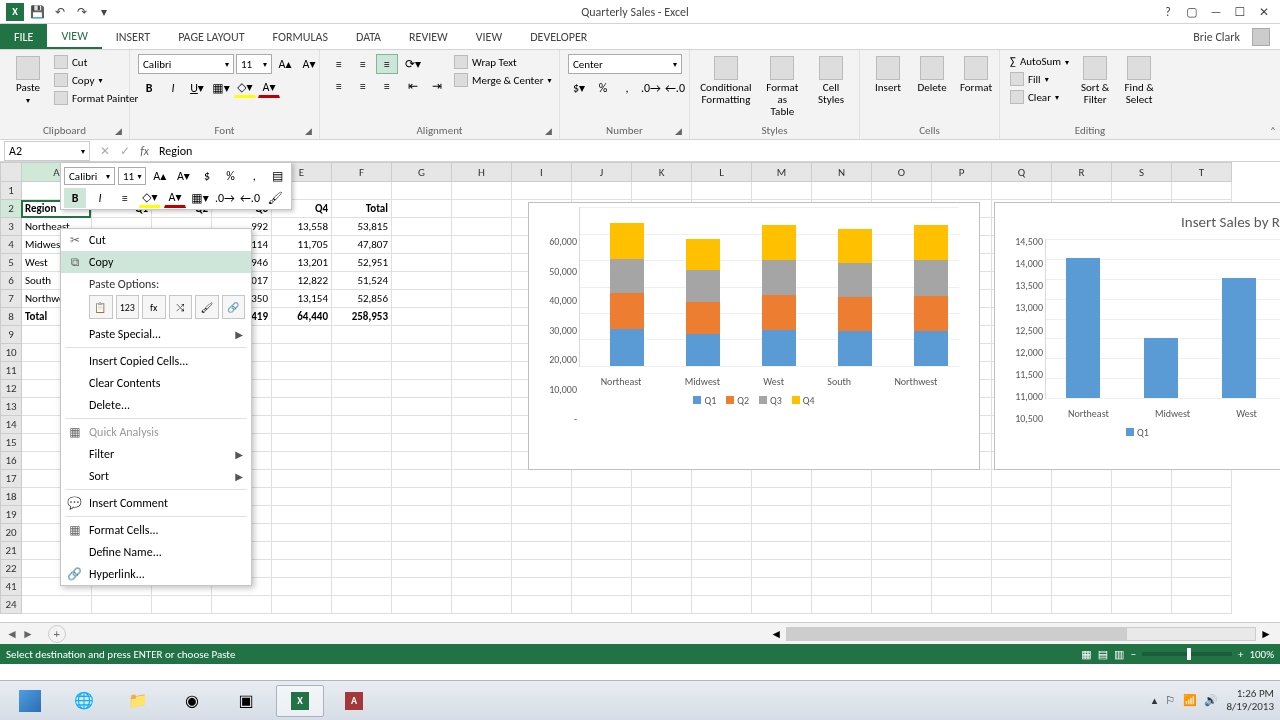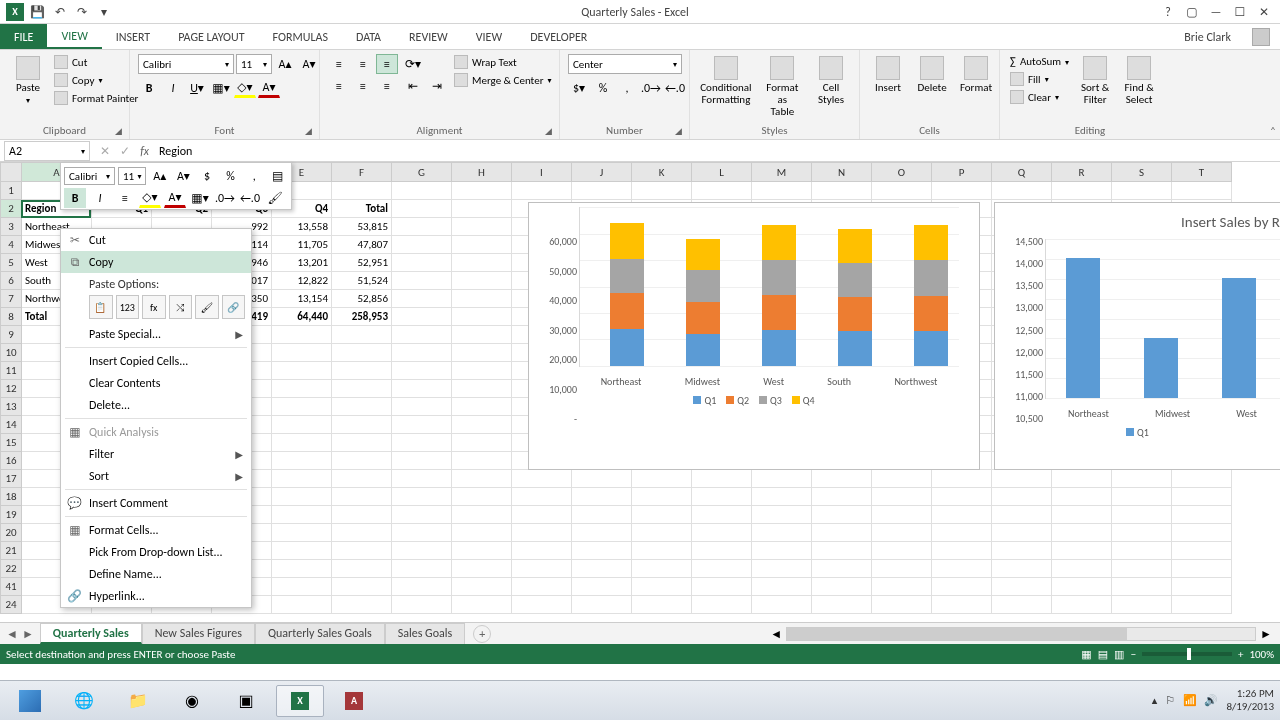--- a/index.html
+++ b/index.html
@@ -13,21 +13,21 @@
 .titlebar .winbtns { display: flex; gap: 8px; padding: 0 8px; color: #444; }
 .titlebar .winbtns span { width: 16px; text-align: center; }
 .excel-logo { width: 18px; height: 18px; background: #217346; color: #fff; font-size: 10px; font-weight: bold; display: inline-flex; align-items: center; justify-content: center; }
 
 
 .ribbon-tabs { height: 26px; display: flex; align-items: stretch; background: #fff; border-bottom: 1px solid #d4d4d4; font-size: 12px; }
 .ribbon-tabs .tab { padding: 0 14px; display: flex; align-items: center; color: #444; cursor: pointer; }
 .ribbon-tabs .tab.file { background: #217346; color: #fff; font-weight: normal; }
 .ribbon-tabs .tab.active { color: #217346; border-bottom: 2px solid #217346; }
 .ribbon-tabs .spacer { flex: 1; }
-.ribbon-tabs .user { padding: 0 10px; display: flex; align-items: center; gap: 21px; color: #444; }
+.ribbon-tabs .user { padding: 0 10px; display: flex; align-items: center; gap: 12px; color: #444; }
 .avatar { width: 18px; height: 18px; background: #ccc; border: 1px solid #aaa; }
 
 
 .ribbon { height: 90px; background: #f3f3f3; border-bottom: 1px solid #d4d4d4; display: flex; font-size: 11px; position: relative; }
 .grp { border-right: 1px solid #e0e0e0; padding: 4px 8px 2px; display: flex; flex-direction: column; justify-content: space-between; }
 .grp-label { text-align: center; color: #666; font-size: 11px; padding-top: 2px; }
 .grp-body { display: flex; align-items: flex-start; gap: 4px; flex: 1; }
 .btn-lg { display: flex; flex-direction: column; align-items: center; gap: 2px; padding: 2px 4px; cursor: pointer; min-width: 40px; font-size: 11px; text-align:center; line-height:1.1;}
 .btn-lg .ic { width: 24px; height: 24px; background: #ddd; border: 1px solid #bbb; }
 .stack { display: flex; flex-direction: column; gap: 2px; }
@@ -1130,42 +1130,33 @@
   <div class="ctx-item">
       <span class="cic">💬</span>
       <span>Insert Comment</span>
     </div>
   <div class="ctx-sep"></div>
   <div class="ctx-item">
       <span class="cic">▦</span>
       <span>Format Cells...</span>
     </div>
   <div class="ctx-item">
-      <span>Pick From Drop-down List...</span>
-    </div>
-  <div class="ctx-item">
       <span>Define Name...</span>
     </div>
   <div class="ctx-item">
       <span class="cic">🔗</span>
       <span>Hyperlink...</span>
     </div>
 </div>
 
 <div class="sheet-tabs">
   <div class="sheet-nav">
     <span>◄</span>
     <span>►</span>
   </div>
-  <div id="sheettabs" style="display:flex">
-      <div class="sheet-tab active">Quarterly Sales</div>
-      <div class="sheet-tab">New Sales Figures</div>
-      <div class="sheet-tab">Quarterly Sales Goals</div>
-      <div class="sheet-tab">Sales Goals</div>
-    </div>
   <div class="sheet-add">+</div>
   <div class="hscroll">
     <span style="padding:0 4px">◄</span>
     <div class="hscroll-track">
         <div class="hscroll-thumb"></div>
       </div>
     <span style="padding:0 4px">►</span>
   </div>
 </div>
 

